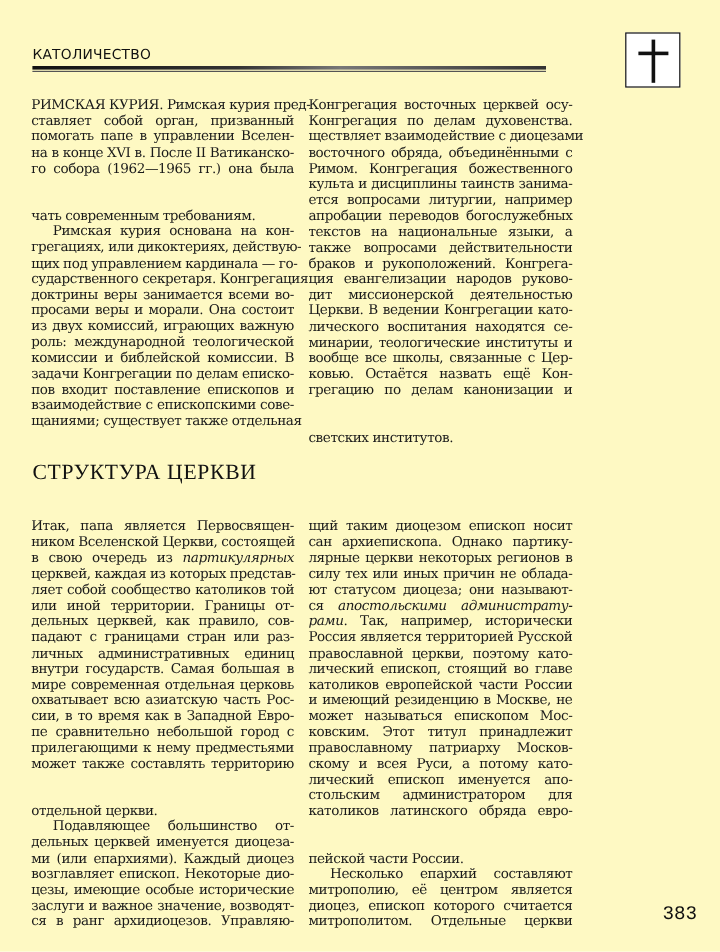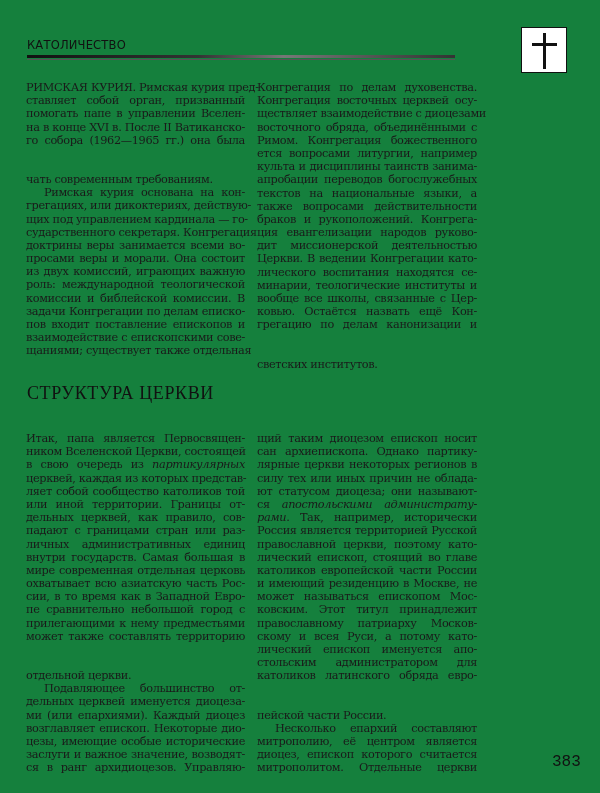--- a/index.html
+++ b/index.html
@@ -1,17 +1,17 @@
 <!DOCTYPE html>
 <html><head>
 <meta charset="utf-8">
 <style>
   html, body { margin: 0; padding: 0; background: #ffffff; }
   body { width: 600px; height: 793px; position: relative; overflow: hidden; color: #1a1a1a; }
-  .page { position: absolute; left: 0; top: 0; width: 600px; height: 793px; background: #15803d; }
+  .page { position: absolute; left: 0; top: 0; width: 600px; height: 793px; background: #fef9c3; }
 
   .running-head {
     position: absolute; left: 27px; top: 38px;
     font-family: "DejaVu Sans", sans-serif; font-size: 11.5px; letter-spacing: 0.2px;
     color: #111;
   }
   .head-rule {
     position: absolute; left: 27px; top: 55px; width: 428px; height: 3px;
     background: linear-gradient(90deg, #111 0%, #333 40%, #777 60%, #333 100%);
   }
@@ -80,27 +80,27 @@
     <span class="ln">из двух комиссий, играющих важную</span>
     <span class="ln">роль: международной теологической</span>
     <span class="ln">комиссии и библейской комиссии. В</span>
     <span class="ln">задачи Конгрегации по делам еписко-</span>
     <span class="ln">пов входит поставление епископов и</span>
     <span class="ln">взаимодействие с епископскими сове-</span>
     <span class="ln">щаниями; существует также отдельная</span>
   </div>
 
   <div class="col c2">
+    <span class="ln">Конгрегация восточных церквей осу-</span>
     <span class="ln">Конгрегация по делам духовенства.</span>
-    <span class="ln">Конгрегация восточных церквей осу-</span>
     <span class="ln">ществляет взаимодействие с диоцезами</span>
     <span class="ln">восточного обряда, объединёнными с</span>
     <span class="ln">Римом. Конгрегация божественного</span>
+    <span class="ln">культа и дисциплины таинств занима-</span>
     <span class="ln">ется вопросами литургии, например</span>
-    <span class="ln">культа и дисциплины таинств занима-</span>
     <span class="ln">апробации переводов богослужебных</span>
     <span class="ln">текстов на национальные языки, а</span>
     <span class="ln">также вопросами действительности</span>
     <span class="ln">браков и рукоположений. Конгрега-</span>
     <span class="ln">ция евангелизации народов руково-</span>
     <span class="ln">дит миссионерской деятельностью</span>
     <span class="ln">Церкви. В ведении Конгрегации като-</span>
     <span class="ln">лического воспитания находятся се-</span>
     <span class="ln">минарии, теологические институты и</span>
     <span class="ln">вообще все школы, связанные с Цер-</span>

